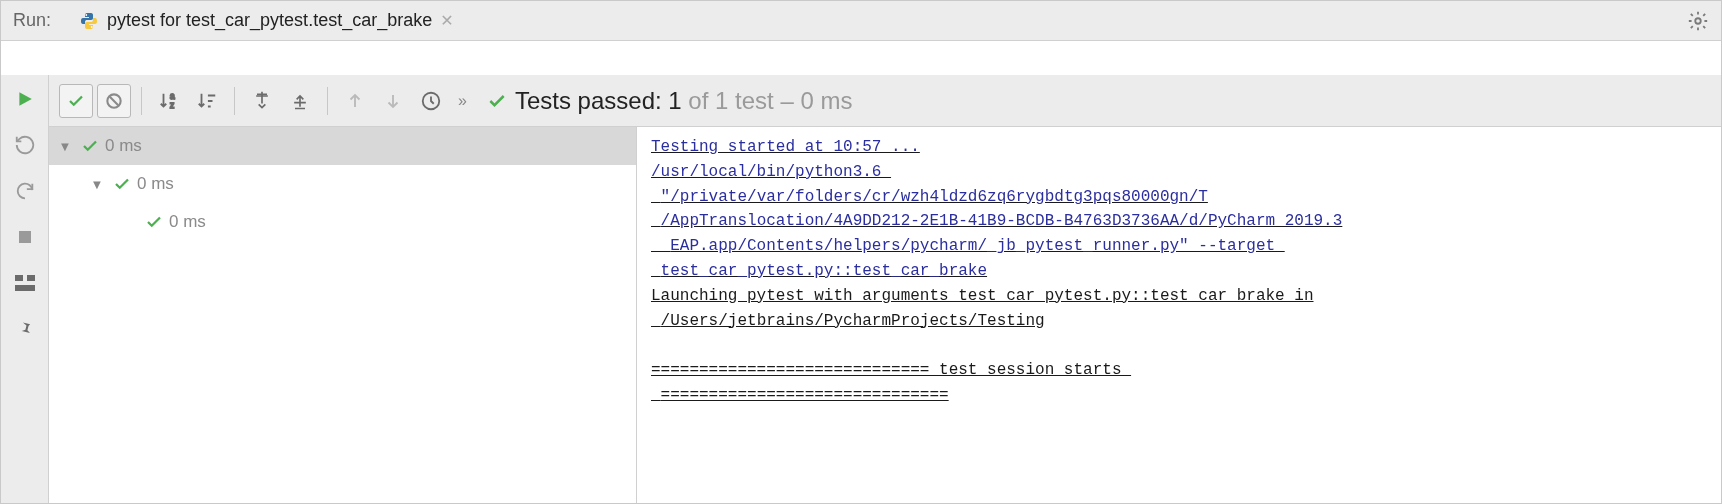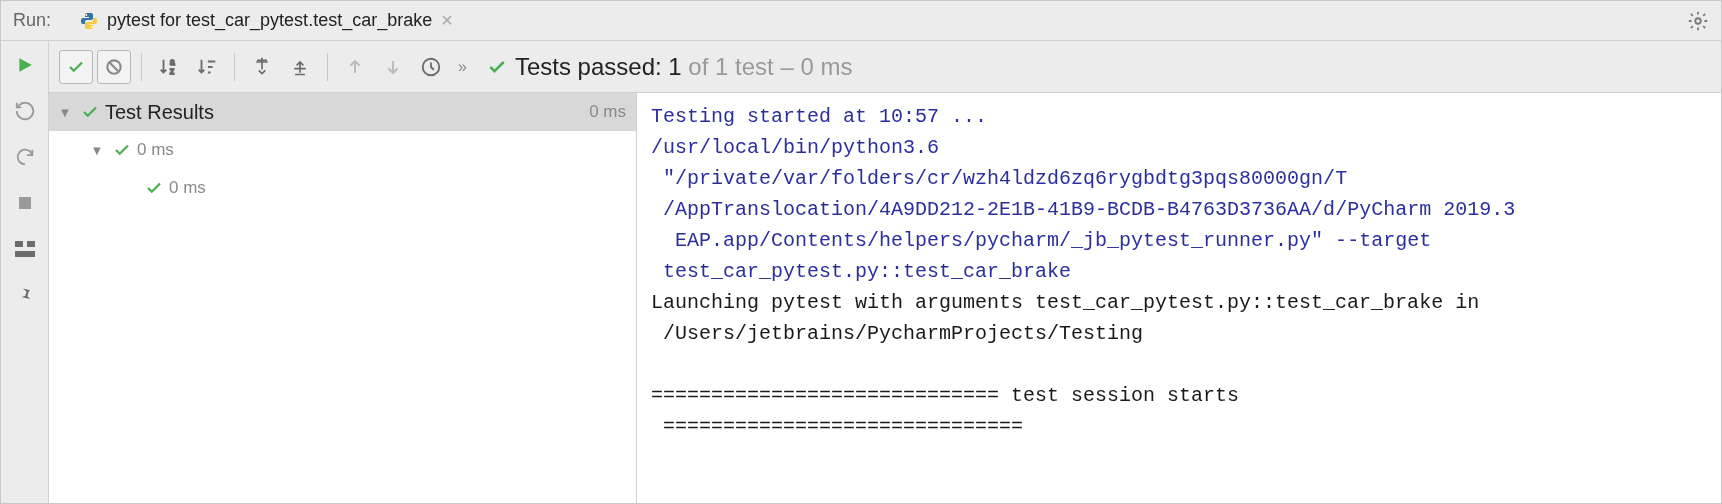--- a/index.html
+++ b/index.html
@@ -11,20 +11,21 @@
     height: 504px;
     overflow: hidden;
     color: #333;
   }
   .panel {
     display: flex;
     flex-direction: column;
     width: 100%;
     height: 100%;
     border: 1px solid #c9c9c9;
+    gap: 34px;
   }
   .header {
     height: 40px;
     background: #ececec;
     border-bottom: 1px solid #d0d0d0;
     display: flex;
     align-items: center;
     padding: 0 8px;
   }
   .header-label {
@@ -112,23 +113,23 @@
   .tree-row .indent0 { width: 0px; }
   .tree-row .indent1 { width: 32px; }
   .tree-row .indent2 { width: 64px; }
   .tree-row .check { color:#4caf50; margin:0 6px; display:flex;}
   .tree-row .label { color:#222; flex:1; }
   .tree-row .time { color:#8a8a8a; font-size:17px; }
 
   .console {
     flex:1; padding:8px 14px 8px 14px;
     font-family: "Menlo","Consolas","Liberation Mono",monospace;
-    font-size:20px; line-height:1.55;
+    font-size:16px; line-height:1.55;
     white-space:pre-wrap; word-break:break-all;
-    overflow:auto; color:#1a1a1a;
+    overflow:auto; color:#1a1a1a;text-decoration:underline;
   }
   .console .blue { color:#2b2e9e; }
   .console .black { color:#1a1a1a; }
 
   svg { display:block; }
 </style>
 </head>
 <body>
 
 <div class="panel">
@@ -267,21 +268,20 @@
       <div class="split">
         <div class="tree">
           <div class="tree-row selected">
             <span class="indent0"></span>
             <span class="arrow">▼</span>
             <span class="check">
                 <svg width="18" height="18" viewBox="0 0 24 24" fill="none" stroke="#4caf50" stroke-width="3">
                   <path d="M4 12l5 5L20 6"></path>
                 </svg>
               </span>
-            <span class="label">Test Results</span>
             <span class="time">0 ms</span>
           </div>
           <div class="tree-row">
             <span class="indent1"></span>
             <span class="arrow">▼</span>
             <span class="check">
                 <svg width="18" height="18" viewBox="0 0 24 24" fill="none" stroke="#4caf50" stroke-width="3">
                   <path d="M4 12l5 5L20 6"></path>
                 </svg>
               </span>

